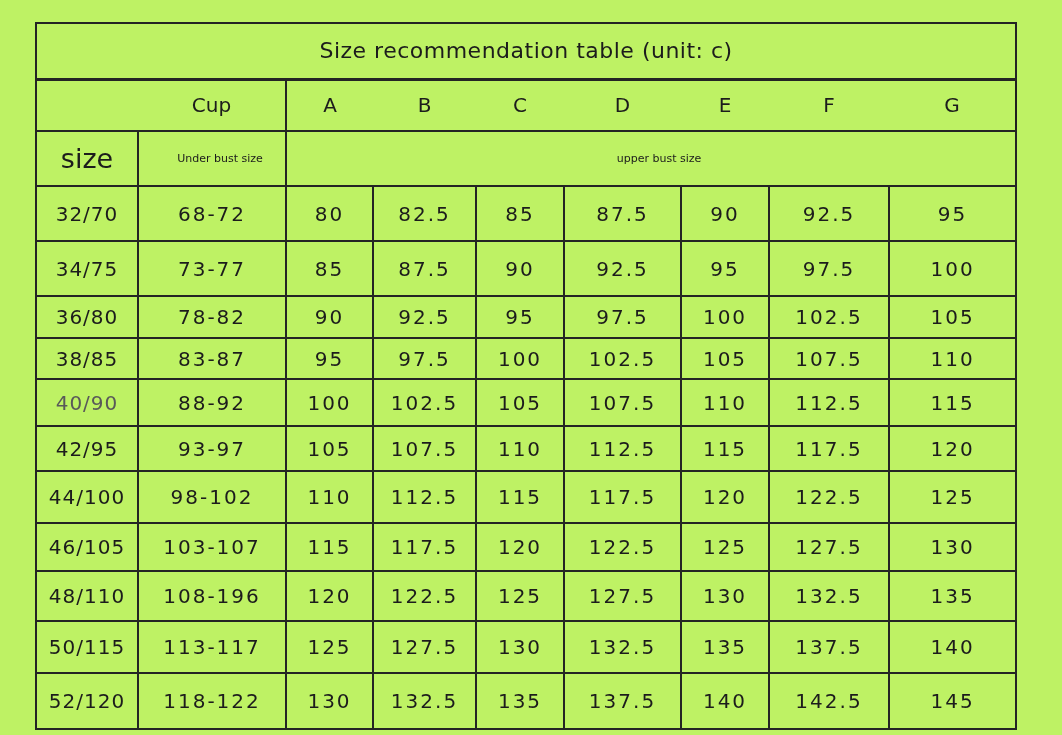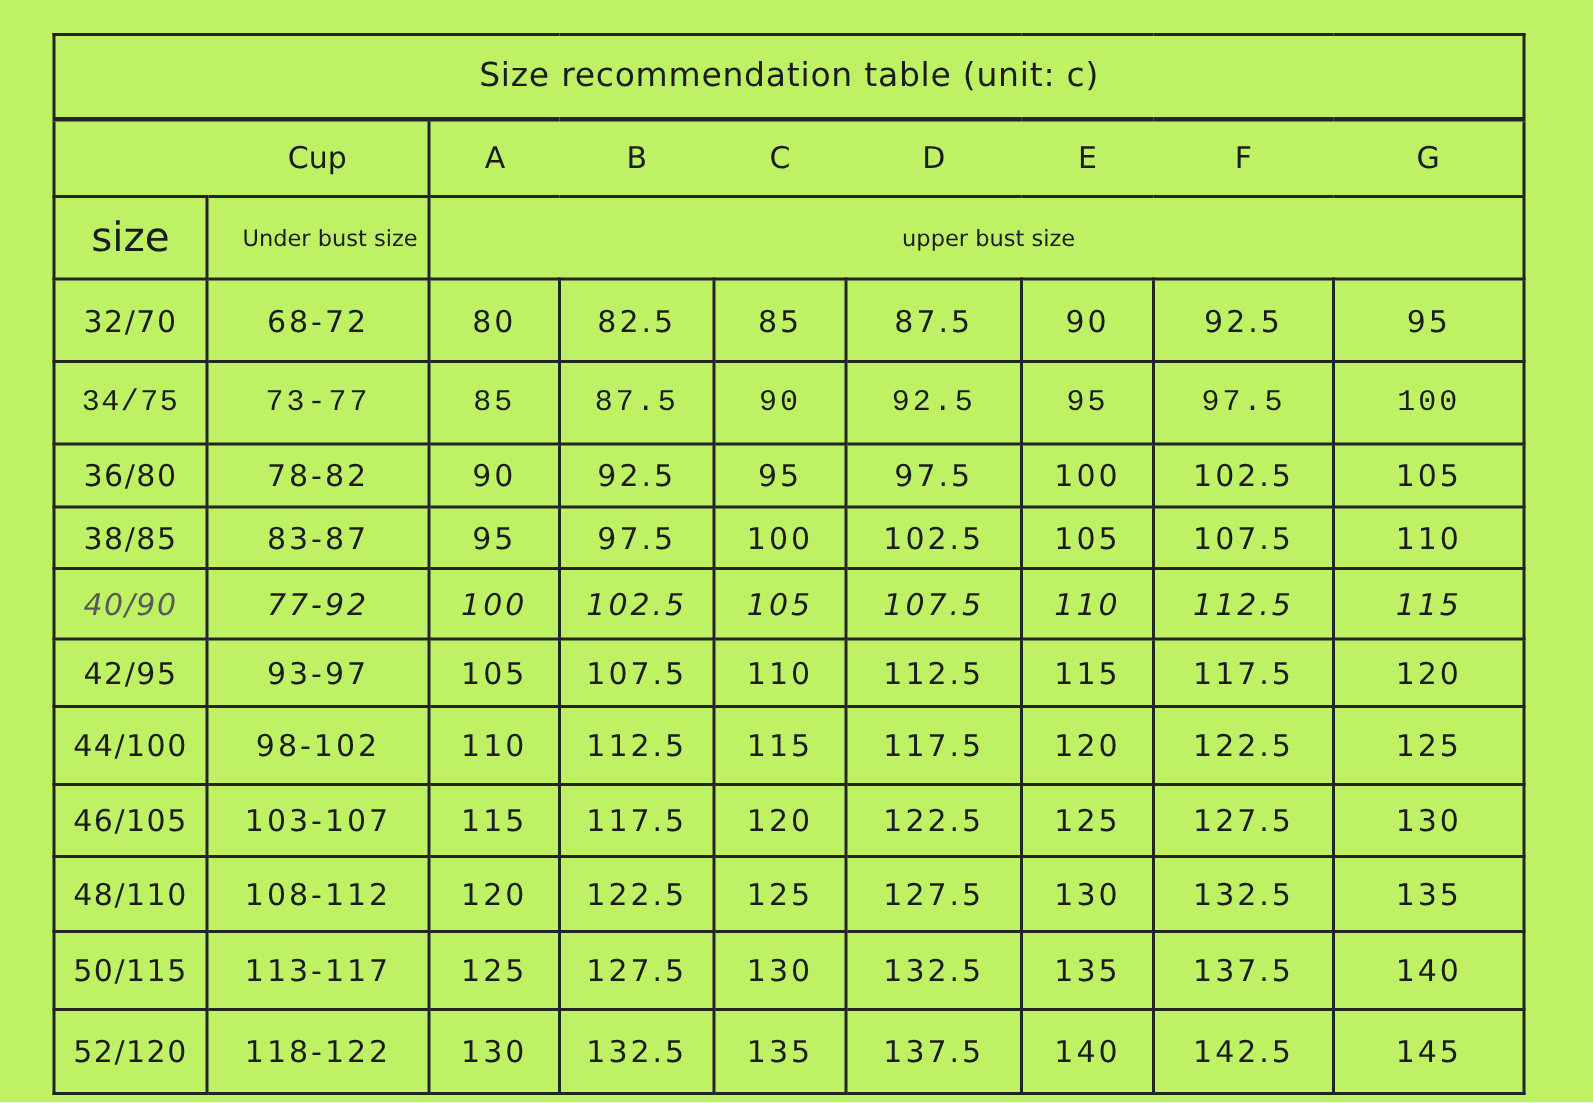--- a/index.html
+++ b/index.html
@@ -45,33 +45,33 @@
     border-left: 0;
     font-size: 20px;
   }
   .letter-cell {
     border-left: 0;
     border-right: 0;
     font-size: 20px;
   }
   .row-sub { height: 55px; }
   .size-label { font-size: 27px; }
-  .small-label { font-size: 15px; padding-left: 16px; }
+  .small-label { font-size: 11px; padding-left: 16px; }
   
   td.num {
     font-size: 20px;
     letter-spacing: 2px;
   }
   td.size-cell { letter-spacing: 1px; }
   td.muted { color: #595959; }
   tbody tr:nth-child(1)  { height: 55px; }
-  tbody tr:nth-child(2)  { height: 55px; font-family: Liberation Mono, monospace; }
+  tbody tr:nth-child(2)  { height: 55px; }
   tbody tr:nth-child(3)  { height: 42px; margin-top: 48px; }
   tbody tr:nth-child(4)  { height: 41px; }
-  tbody tr:nth-child(5)  { height: 47px; font-style: italic; }
+  tbody tr:nth-child(5)  { height: 47px; }
   tbody tr:nth-child(6)  { height: 45px; }
   tbody tr:nth-child(7)  { height: 52px; padding-left: 31px; }
   tbody tr:nth-child(8)  { height: 48px; border-radius: 16px; }
   tbody tr:nth-child(9)  { height: 50px; }
   tbody tr:nth-child(10) { height: 52px; }
   tbody tr:nth-child(11) { height: 56px; }
 </style>
 </head>
 <body>
 
@@ -149,21 +149,21 @@
         <td class="num">95</td>
         <td class="num">97.5</td>
         <td class="num">100</td>
         <td class="num">102.5</td>
         <td class="num">105</td>
         <td class="num">107.5</td>
         <td class="num">110</td>
       </tr>
       <tr>
         <td class="num size-cell muted">40/90</td>
-        <td class="num">77-92</td>
+        <td class="num">88-92</td>
         <td class="num">100</td>
         <td class="num">102.5</td>
         <td class="num">105</td>
         <td class="num">107.5</td>
         <td class="num">110</td>
         <td class="num">112.5</td>
         <td class="num">115</td>
       </tr>
       <tr>
         <td class="num size-cell">42/95</td>
@@ -193,21 +193,21 @@
         <td class="num">115</td>
         <td class="num">117.5</td>
         <td class="num">120</td>
         <td class="num">122.5</td>
         <td class="num">125</td>
         <td class="num">127.5</td>
         <td class="num">130</td>
       </tr>
       <tr>
         <td class="num size-cell">48/110</td>
-        <td class="num">108-112</td>
+        <td class="num">108-196</td>
         <td class="num">120</td>
         <td class="num">122.5</td>
         <td class="num">125</td>
         <td class="num">127.5</td>
         <td class="num">130</td>
         <td class="num">132.5</td>
         <td class="num">135</td>
       </tr>
       <tr>
         <td class="num size-cell">50/115</td>

